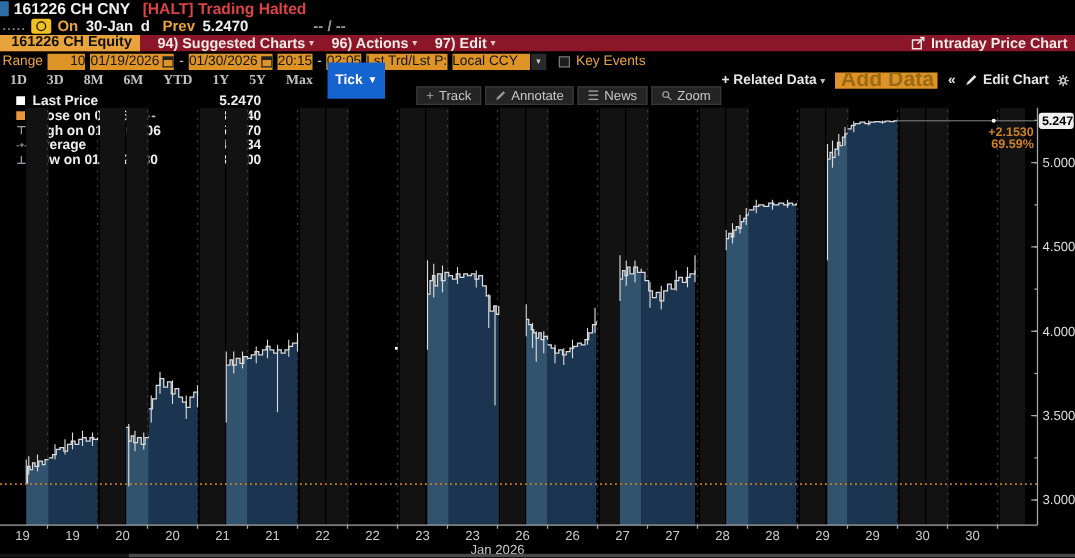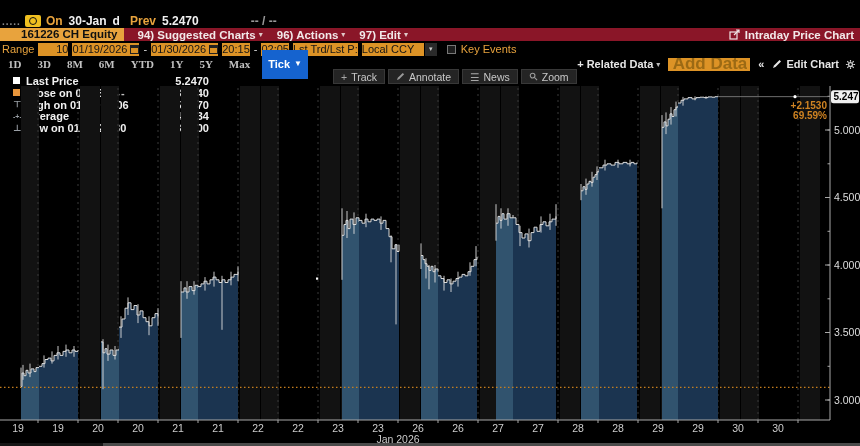--- a/index.html
+++ b/index.html
@@ -19,21 +19,21 @@
   .clockbadge { width:16px; height:12px; background:#f0c020; border-radius:2px;
     display:flex; align-items:center; justify-content:center; margin-right:5px; }
   .clockface { width:8px; height:8px; border:1.5px solid #111; border-radius:50%; }
   .amber { color:#e8a33d; }
   .gap6 { margin-left:6px; } .gap10 { margin-left:10px; }
   .muted { color:#9a9a9a; }
 
   .redbar { left:0; top:28px; width:860px; height:13px; background:#8a1628;
     display:flex; align-items:center; font-size:11.5px; font-weight:bold; color:#f2e9e9; }
   .secbox { background:#e8a33d; color:#101010; height:13px; line-height:13px;
-    padding:0 6px 0 21px; min-width:112px; }
+    padding:0 6px 0 9px; min-width:112px; }
   .menuitem { margin-left:14px; display:flex; align-items:center; }
   .dd { font-size:8px; color:#e0c8c8; margin-left:3px; }
   .redbar-right { margin-left:auto; display:flex; align-items:center; margin-right:6px; }
   .redbar-right svg { margin-right:5px; }
 
   .rangebar { left:0; top:41px; width:860px; height:16px; display:flex; align-items:center;
     font-size:11px; font-weight:normal; color:#e8e8e8; }
   .field { background:#dd9326; color:#161616; height:13px; line-height:13px;
     padding:0 0; margin-left:4px; display:flex; align-items:center; }
   .field.num { width:30px; justify-content:flex-end; }
@@ -81,20 +81,25 @@
   #chart-svg { left:0; top:86px; }
 
   .botstrip-l { left:0; top:443px; width:103px; height:3px; background:#161616; }
   .botstrip-r { left:103px; top:443px; width:757px; height:3px; background:#4a4a4a; }
 </style>
 </head>
 <body>
 
 <div id="app">
 
+  <div class="abs row1">
+    <span class="secflag"></span>
+    <span>161226 CH CNY</span>
+    <span class="halt">[HALT] Trading Halted</span>
+  </div>
 
   <div class="abs row2">
     <span class="dots">.....</span>
     <span class="clockbadge">
         <span class="clockface"></span>
       </span>
     <span class="amber">On</span>
     <span class="gap6">30-Jan</span>
     <span class="gap6">d</span>
     <span class="amber gap10">Prev</span>

